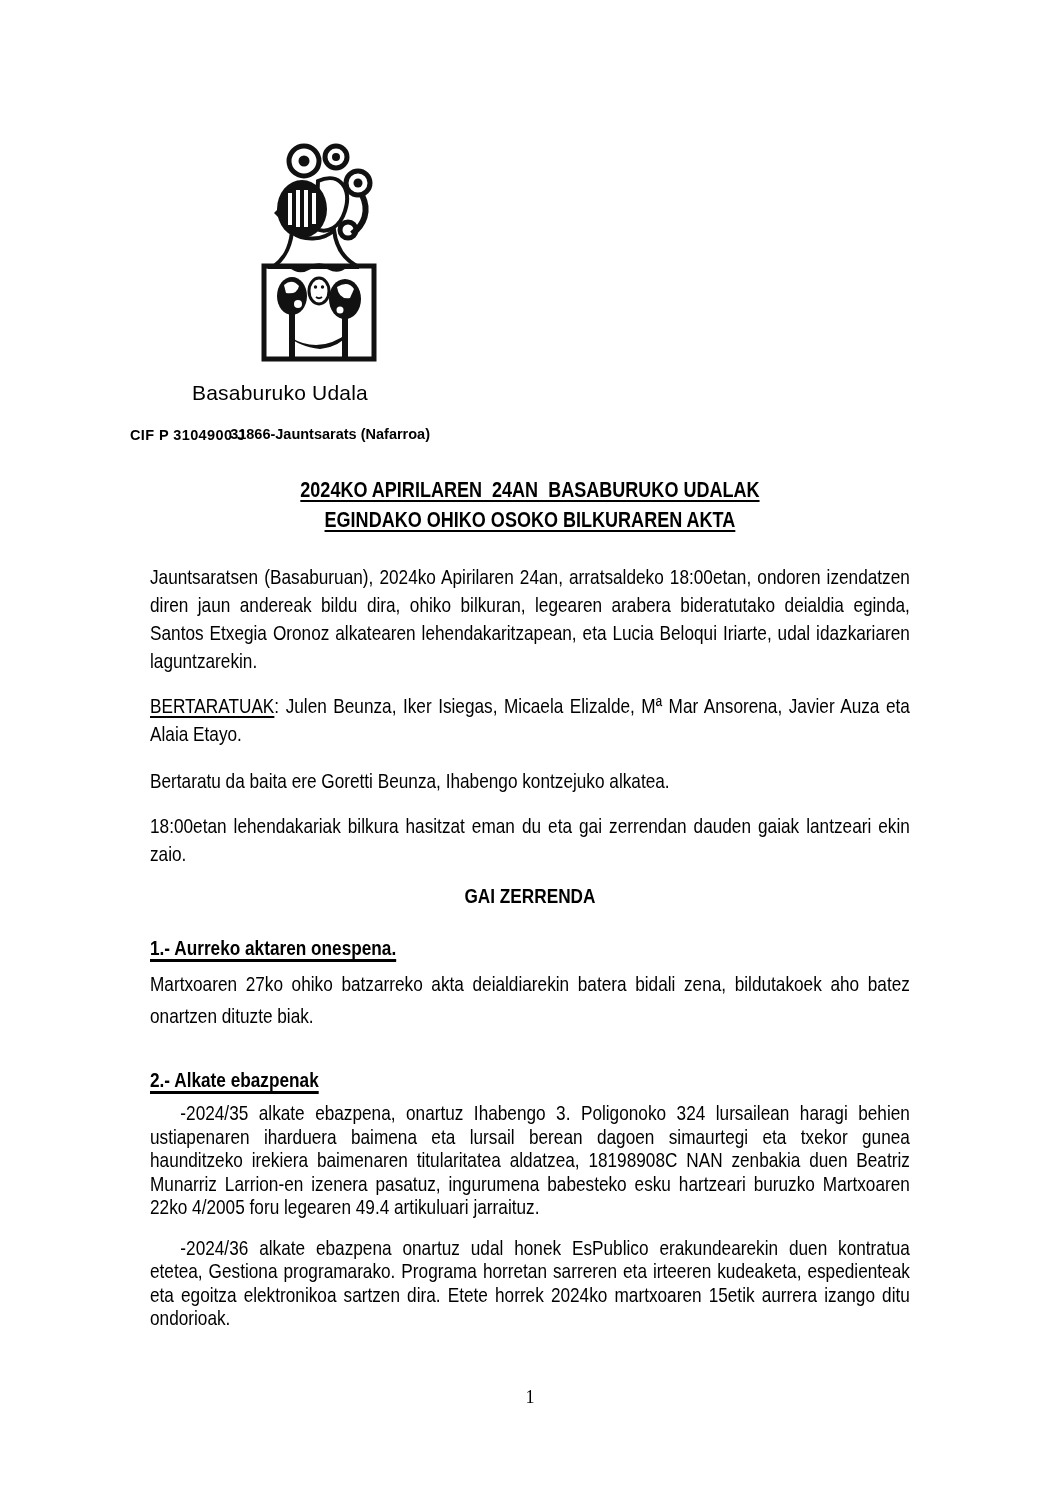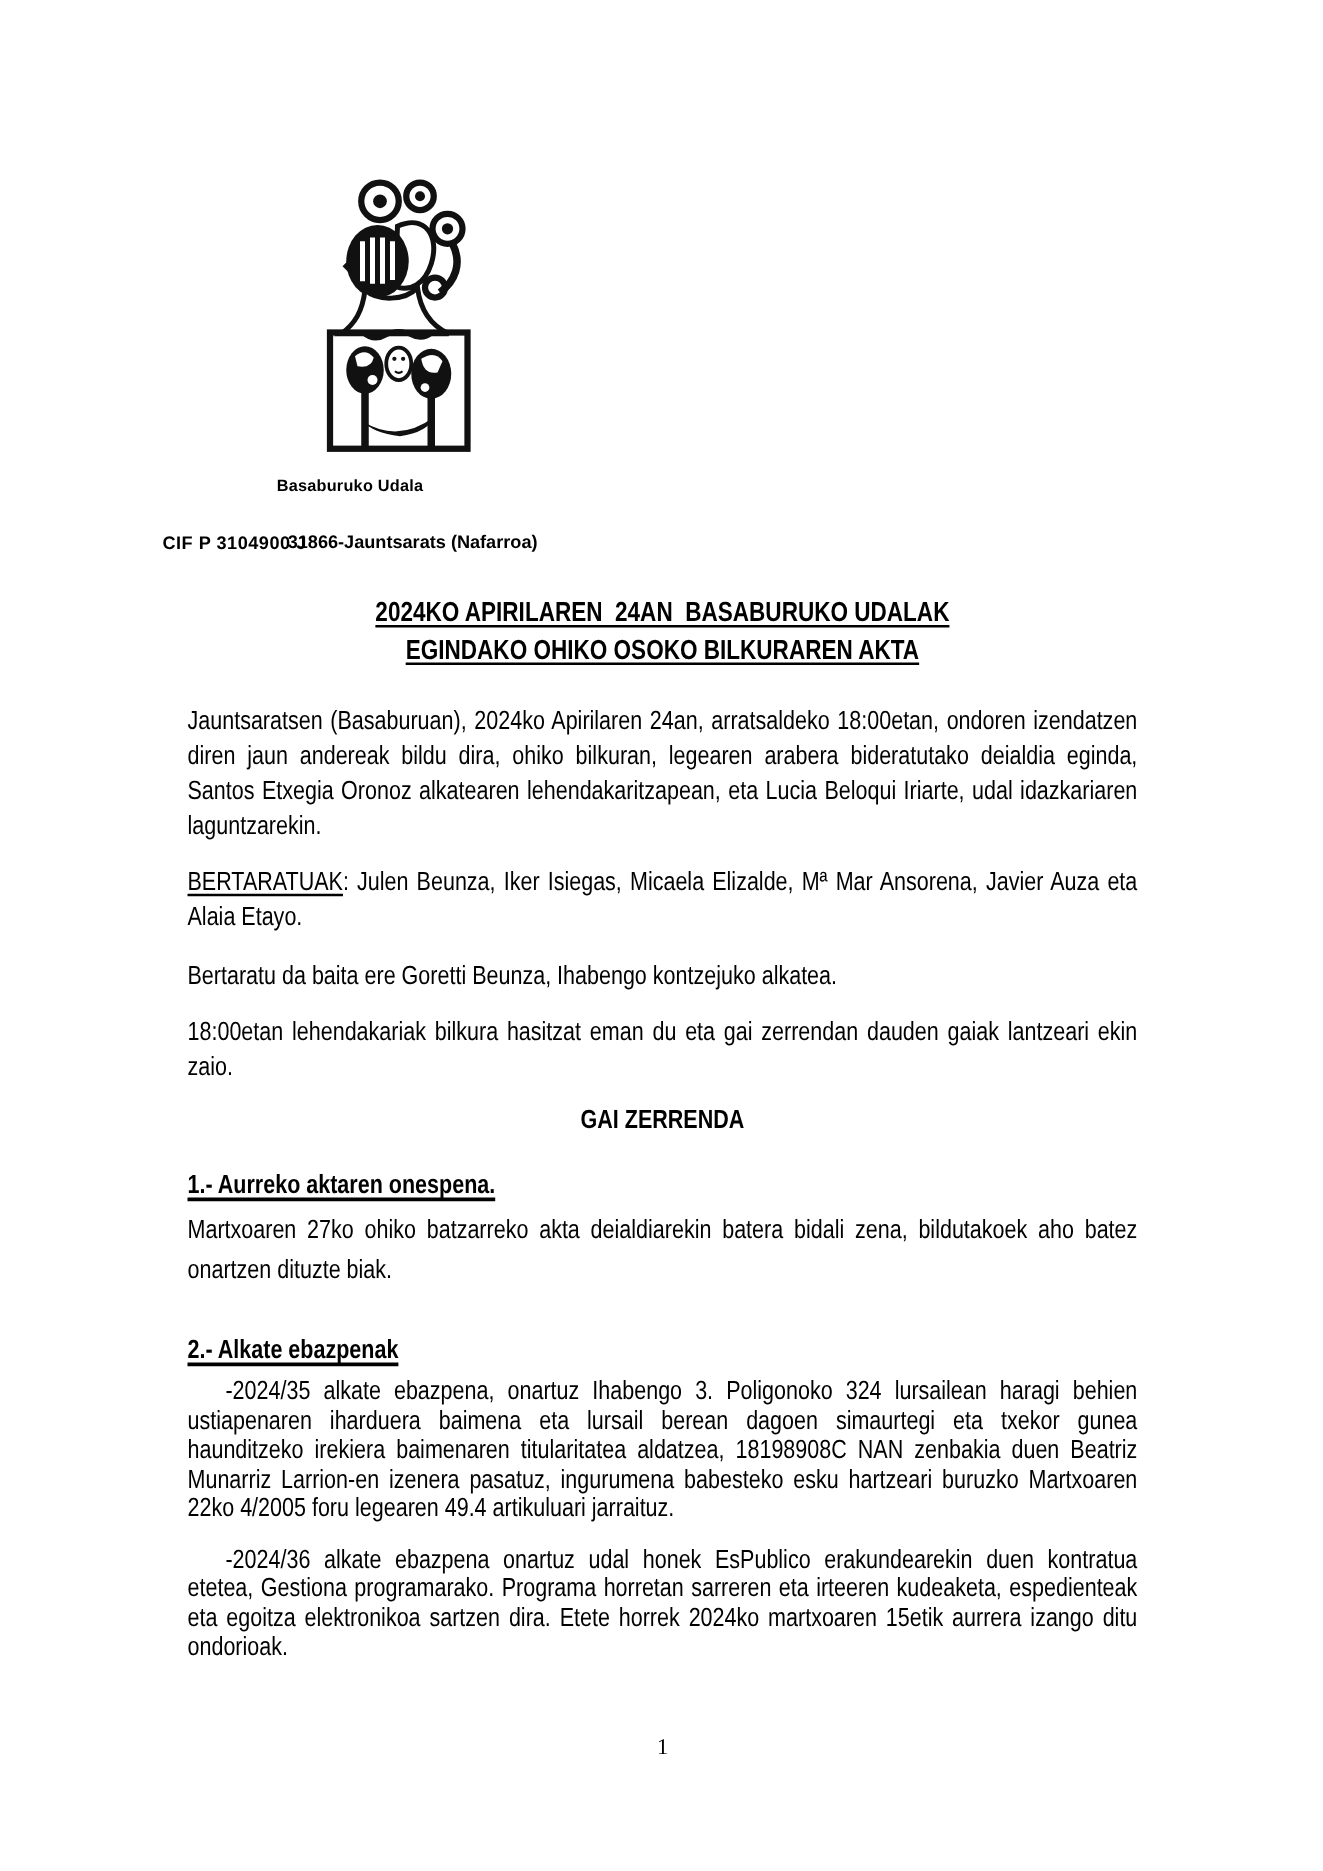--- a/index.html
+++ b/index.html
@@ -18,21 +18,21 @@
   
   .logo-wrap {
     position: absolute;
     left: 240px; top: 133px;
     width: 152px; height: 242px;
   }
   .org-name {
     position: absolute;
     left: 130px; top: 381px; width: 300px;
     text-align: center;
-    font-size: 13px; font-weight: bold;
+    font-size: 21px; font-weight: normal;
     letter-spacing: 0.2px;
   }
   .org-cif {
     position: absolute;
     left: 130px; top: 407px; width: 300px;
     text-align: left;
     font-size: 14.5px; font-weight: bold;
     letter-spacing: 0.4px;
     margin-top: 20px;
   }

